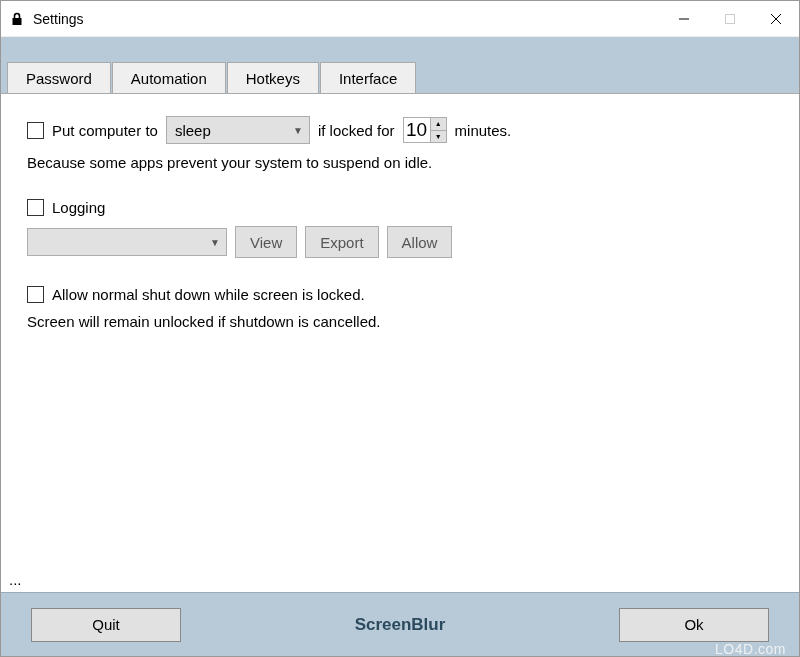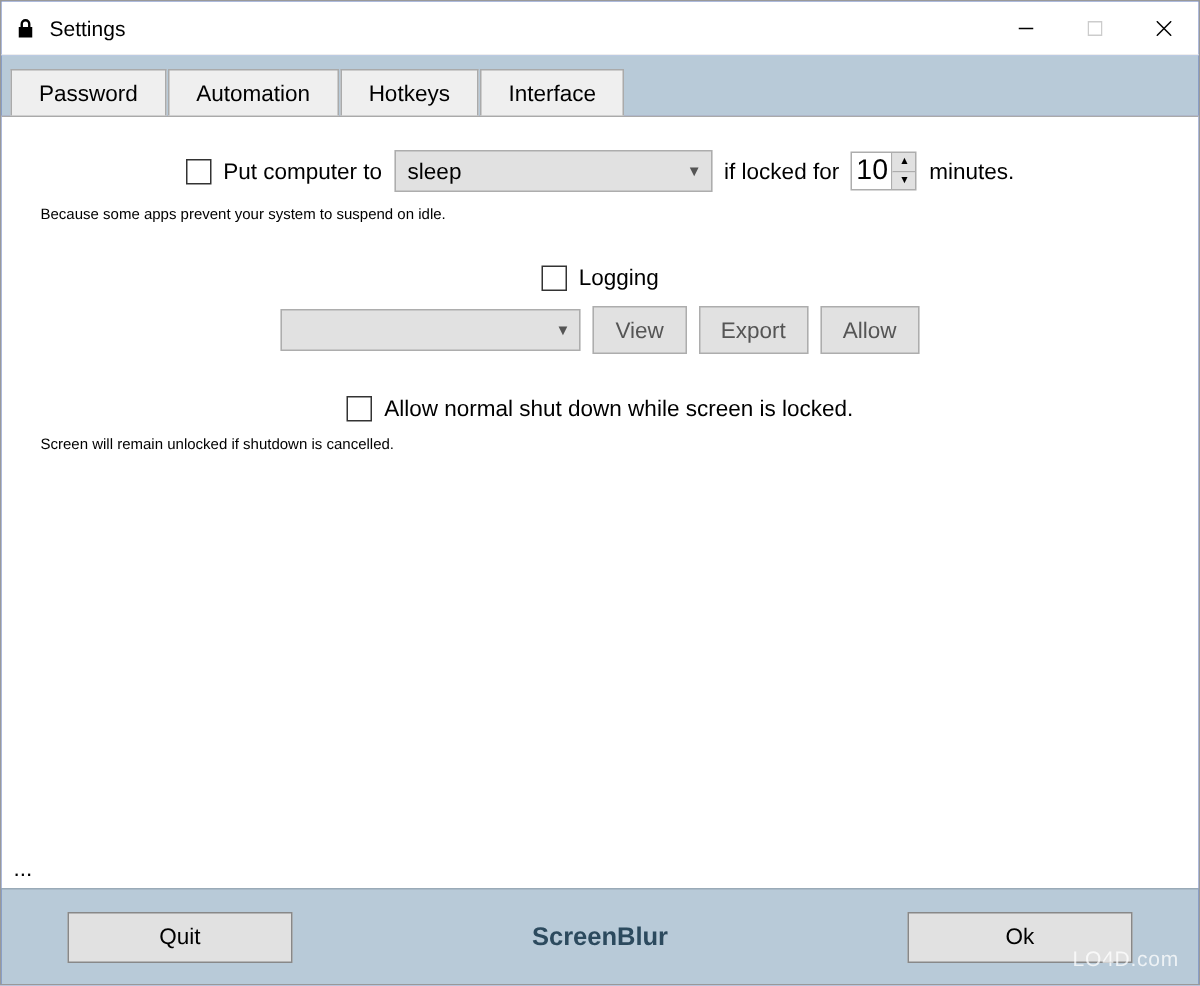--- a/index.html
+++ b/index.html
@@ -8,21 +8,21 @@
       font-size: 14px;
       background: #fff;
       width: 800px;
       height: 657px;
       overflow: hidden;
       position: relative;
     }
     .window {
       width: 800px;
       height: 657px;
-      background: #1d4ed8;
+      background: #be185d;
       border: 1px solid #999;
       display: flex;
       flex-direction: column;
     }
     .titlebar {
       height: 36px;
       display: flex;
       align-items: center;
       padding: 0 0 0 8px;
       background: #fff;
@@ -57,21 +57,21 @@
       background: transparent;
       border: none;
     }
     .titlebar .win-btn.maximize { color: #ccc; }
 
     .tabstrip {
       display: flex;
       background: #b8cad8;
       padding-top: 10px;
       padding-left: 6px;
-      height: 40px;
+      height: 56px;
       align-items: flex-end;
     }
     .tab {
       padding: 6px 18px;
       background: #efefef;
       border: 1px solid #aaa;
       border-bottom: none;
       margin-right: 1px;
       font-size: 15px;
       color: #000;
@@ -98,24 +98,23 @@
       border-top: 1px solid #aaa;
       position: relative;
     }
 
     .row {
       display: flex;
       align-items: center;
       gap: 8px;
       margin-bottom: 10px;
       font-size: 15px;
-      justify-content: center;
     }
     .hint {
-      font-size: 10px;
+      font-size: 15px;
       color: #000;
       margin-bottom: 28px;
     }
 
     .cb {
       width: 17px;
       height: 17px;
       border: 1px solid #333;
       background: #fff;
       display: inline-block;
@@ -131,21 +130,21 @@
       padding: 3px 6px 3px 8px;
       font-size: 15px;
       cursor: pointer;
       height: 28px;
     }
     .select .chev {
       margin-left: 6px;
       font-size: 10px;
       color: #555;
     }
-    .select.w-sleep { width: 212px; gap: 32px; }
+    .select.w-sleep { width: 144px; gap: 32px; }
     .select.w-log { width: 200px; }
 
     .spin {
       display: inline-flex;
       align-items: stretch;
       border: 1px solid #adadad;
       height: 26px;
       background: #fff;
     }
     .spin .val {
@@ -192,21 +191,21 @@
       bottom: 4px;
       font-size: 15px;
       color: #000;
     }
 
     .footer {
       background: #b8cad8;
       height: 64px;
       display: flex;
       align-items: center;
-      padding: 0 44px;
+      padding: 0 30px;
       gap: 20px;
       border-top: 1px solid #9aaab7;
     }
     .footer .bigbtn {
       width: 150px;
       height: 34px;
       background: #e1e1e1;
       border: 1px solid #888;
       font-size: 15px;
       cursor: pointer;
@@ -215,21 +214,21 @@
       flex: 1;
       text-align: center;
       font-weight: bold;
       font-size: 17px;
       color: #2c4a5e;
     }
 
     .watermark {
       position: absolute;
       right: 14px;
-      bottom: 10px;
+      bottom: 0;
       font-size: 14px;
       color: rgba(255,255,255,0.75);
       letter-spacing: 0.5px;
       pointer-events: none;
     }
   </style>
 </head>
 <body>
 
 <div class="window">

